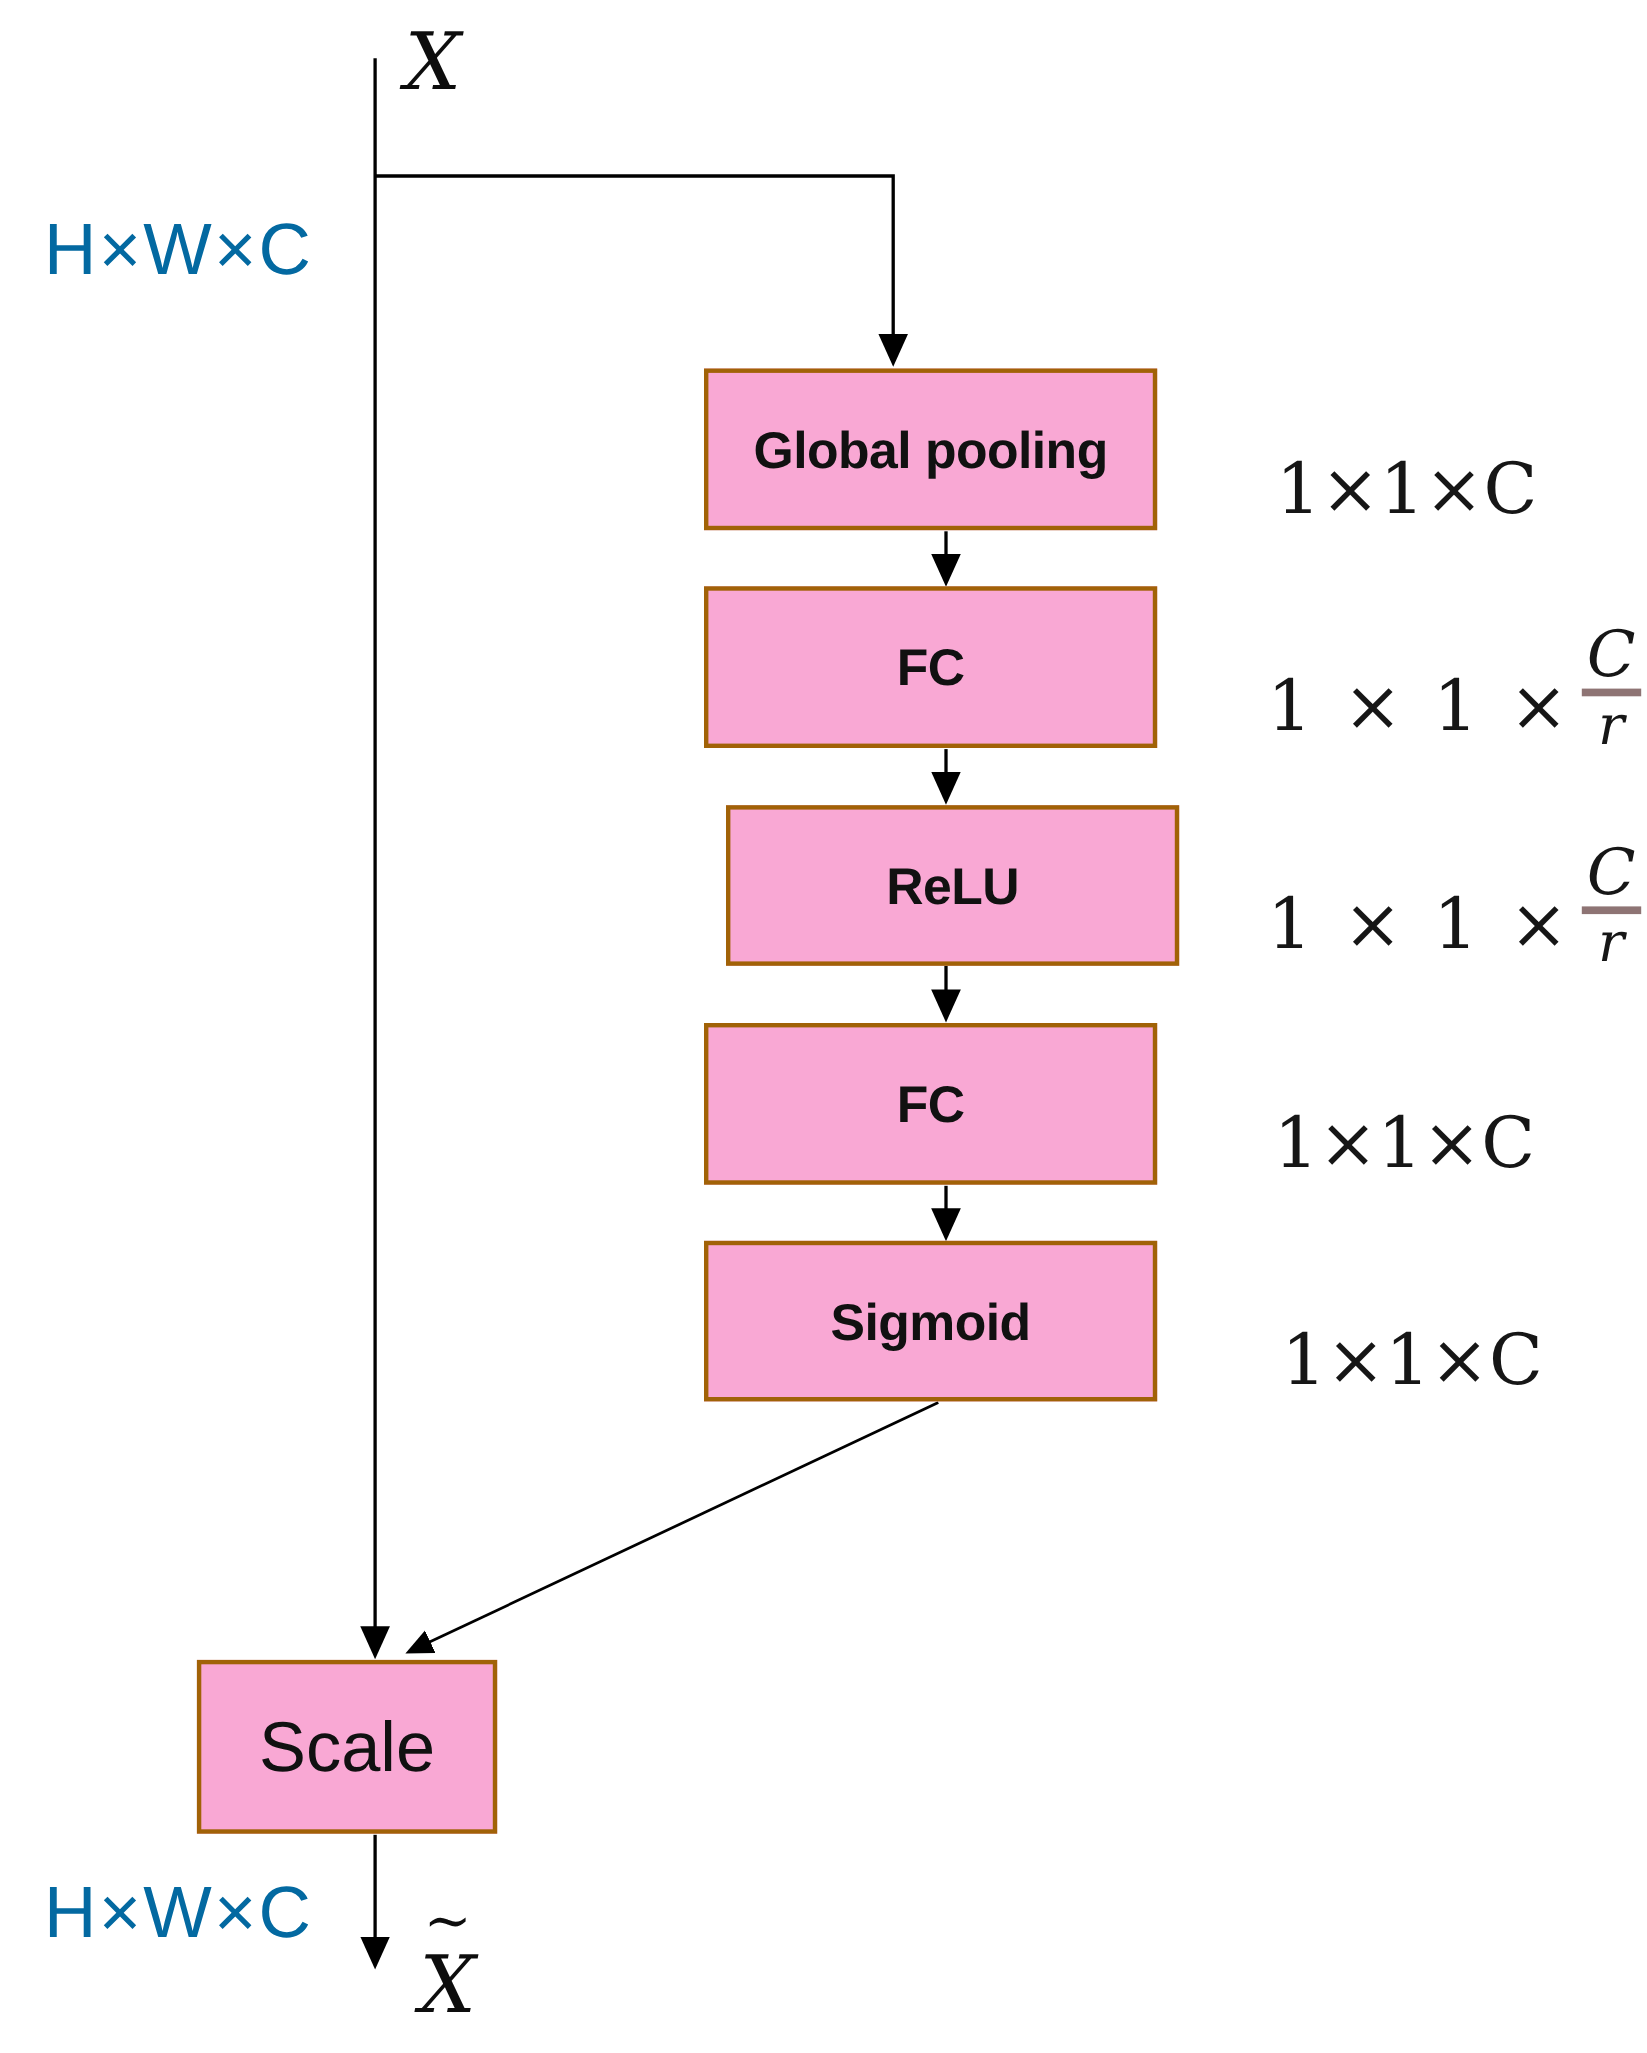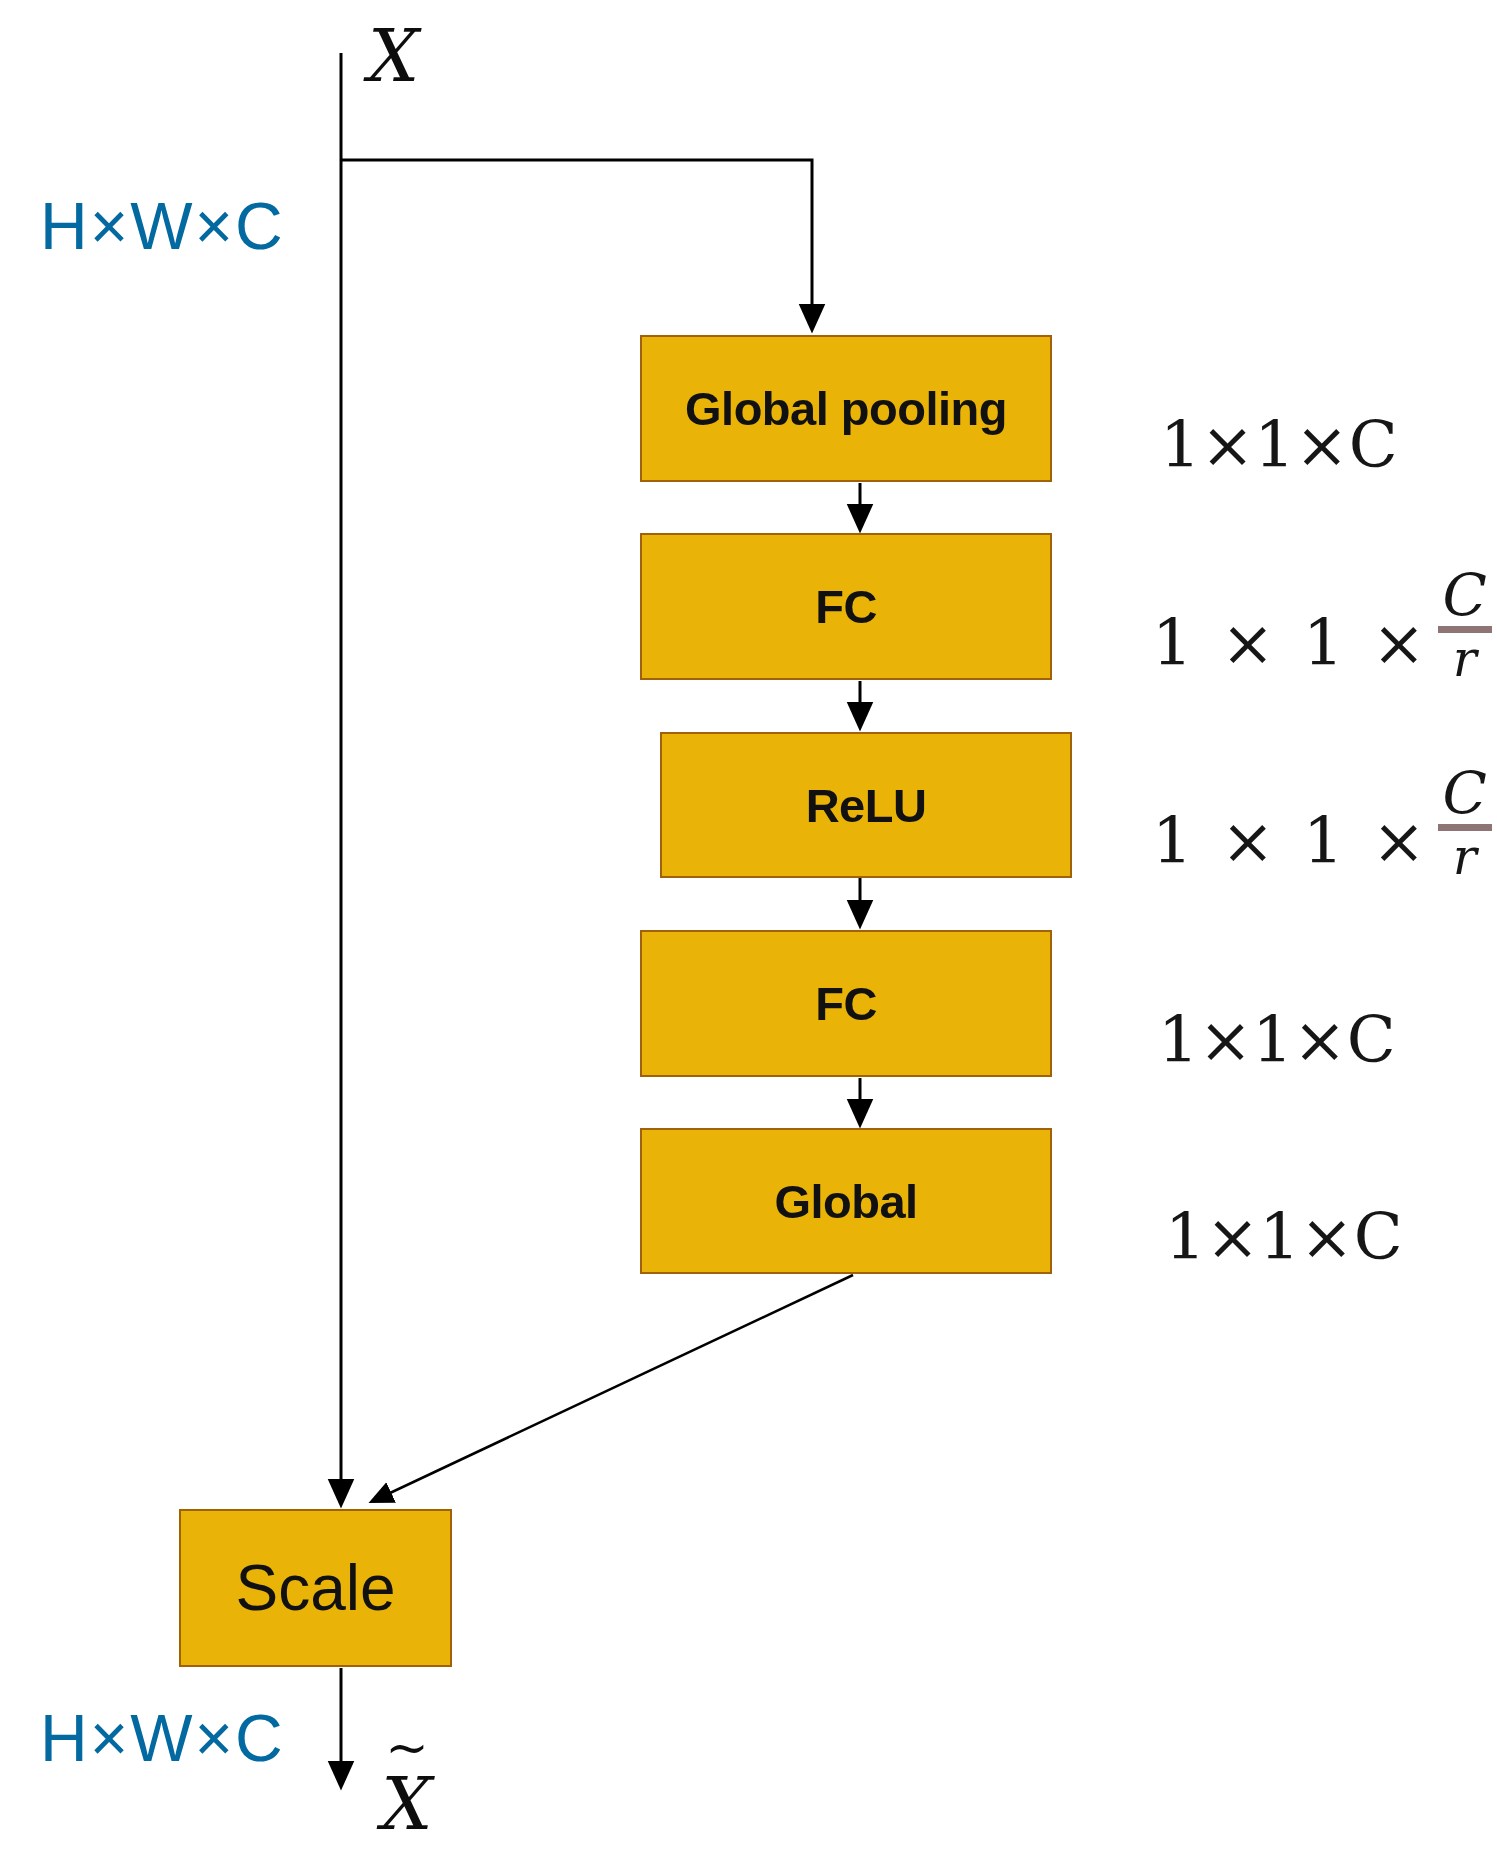--- a/index.html
+++ b/index.html
@@ -17,22 +17,22 @@
     color: #1c1c1c;
   }
   svg.wires {
     position: absolute;
     left: 0; top: 0;
     width: 1497px; height: 1866px;
   }
   .box {
     position: absolute;
     box-sizing: border-box;
-    border: 2px solid #a16207;
-    background: #eab308;
+    border: 4px solid #a16207;
+    background: #f9a8d4;
     display: flex;
     align-items: center;
     justify-content: center;
     white-space: nowrap;
   }
   .box-label {
     font-family: "Liberation Sans", sans-serif;
     font-weight: 700;
     font-size: 47px;
     letter-spacing: -0.5px;
@@ -160,21 +160,21 @@
 
   <div class="box" style="left:660px; top:732px; width:412px; height:146px;">
     <span class="box-label">ReLU</span>
   </div>
 
   <div class="box" style="left:640px; top:930px; width:412px; height:147px;">
     <span class="box-label">FC</span>
   </div>
 
   <div class="box" style="left:640px; top:1128px; width:412px; height:146px;">
-    <span class="box-label">Global</span>
+    <span class="box-label">Sigmoid</span>
   </div>
 
   <div class="dim-row" style="left:1160px; top:335px; height:147px;">
     <span>1×1×C</span>
   </div>
 
   <div class="dim-row" style="left:1152px; top:533px; height:147px;">
     <span class="prefix">1 × 1 ×</span>
     <span class="frac">
       <span class="num">C</span>

